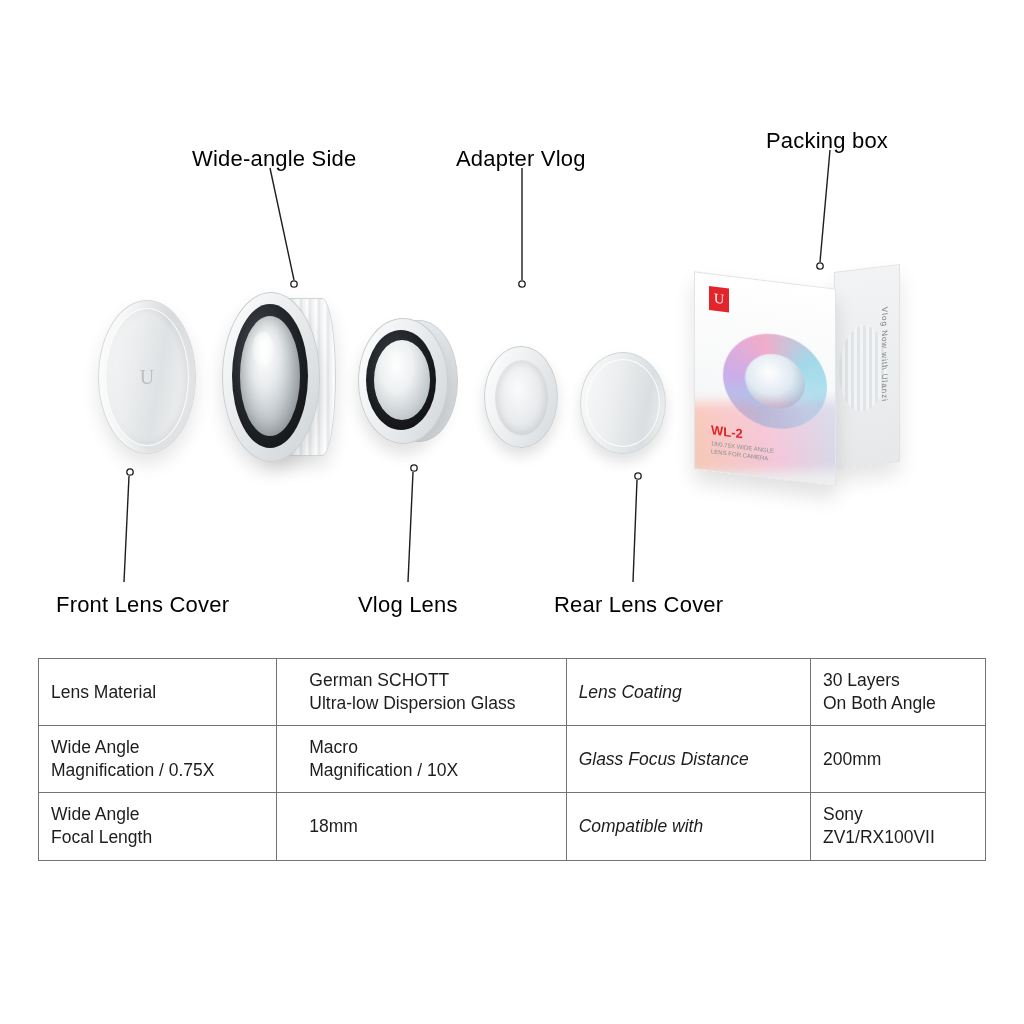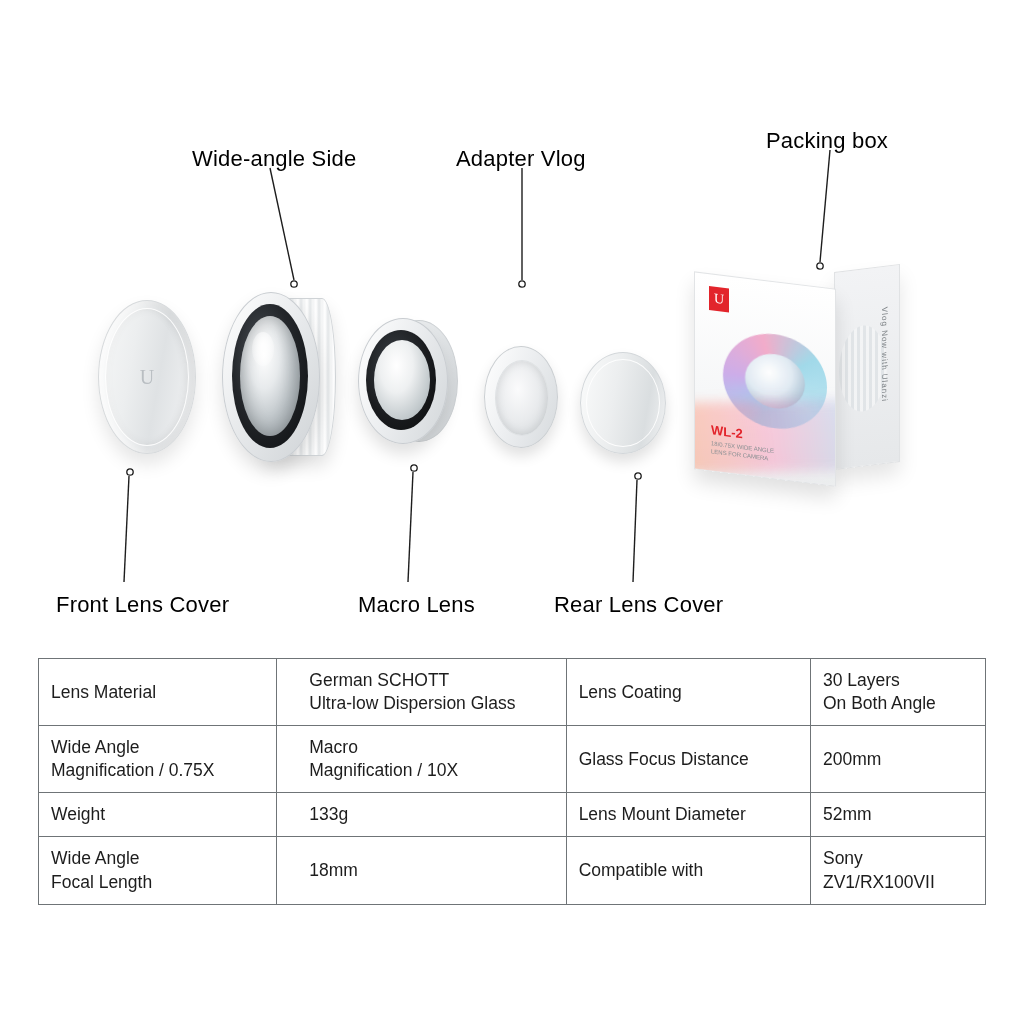--- a/index.html
+++ b/index.html
@@ -271,21 +271,21 @@
     color: #1d1d1d;
   }
   .spec-table td {
     border: 1px solid #6f7477;
     padding: 10px 12px;
     vertical-align: middle;
     line-height: 1.32;
   }
   .spec-table td.c0 { width: 245px; }
   .spec-table td.c1 { width: 285px; padding-left: 32px; }
-  .spec-table td.c2 { width: 257px; }
+  .spec-table td.c2 { width: 257px; font-style: italic; }
   .spec-table td.c3 { width: 161px; }
   .cell-line { display: block; }
 </style>
 </head>
 <body>
 
 <div class="stage">
 
   <div class="leader" style="left:268px; top:168px; width:30px; height:130px;">
     <svg width="30" height="130" viewBox="0 0 30 130">
@@ -326,21 +326,21 @@
     <svg width="34" height="116" viewBox="0 0 34 116">
       <circle cx="20" cy="6" r="3.2" stroke="#1d1d1d" stroke-width="1.3" fill="none"></circle>
       <path d="M19 10 L15 112" stroke="#1d1d1d" stroke-width="1.4" fill="none"></path>
     </svg>
   </div>
 
   <div class="label" style="left:192px; top:146px;">Wide-angle Side</div>
   <div class="label" style="left:456px; top:146px;">Adapter Vlog</div>
   <div class="label" style="left:766px; top:128px;">Packing box</div>
   <div class="label" style="left:56px; top:592px;text-align:center;">Front Lens Cover</div>
-  <div class="label" style="left:358px; top:592px;">Macro Lens</div>
+  <div class="label" style="left:358px; top:592px;">Vlog Lens</div>
   <div class="label" style="left:554px; top:592px;text-align:center;">Rear Lens Cover</div>
 
   <div class="part front-cover">
     <div class="rim"></div>
     <div class="brand">U</div>
   </div>
 
   <div class="part wide-lens">
     <div class="barrel"></div>
     <div class="front-ring"></div>
@@ -411,34 +411,20 @@
       </td>
       <td class="c2">
         <span class="cell-line">Glass Focus Distance</span>
       </td>
       <td class="c3">
         <span class="cell-line">200mm</span>
       </td>
     </tr>
     <tr>
       <td class="c0">
-        <span class="cell-line">Weight</span>
-      </td>
-      <td class="c1">
-        <span class="cell-line">133g</span>
-      </td>
-      <td class="c2">
-        <span class="cell-line">Lens Mount Diameter</span>
-      </td>
-      <td class="c3">
-        <span class="cell-line">52mm</span>
-      </td>
-    </tr>
-    <tr>
-      <td class="c0">
         <span class="cell-line">Wide Angle</span>
         <span class="cell-line">Focal Length</span>
       </td>
       <td class="c1">
         <span class="cell-line">18mm</span>
       </td>
       <td class="c2">
         <span class="cell-line">Compatible with</span>
       </td>
       <td class="c3">

